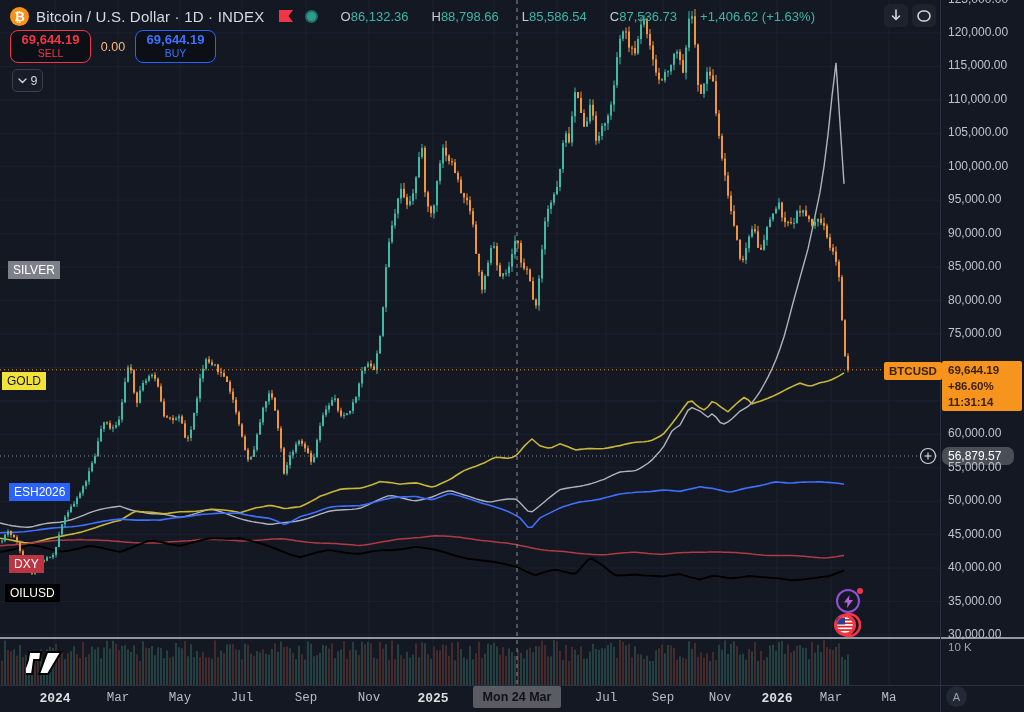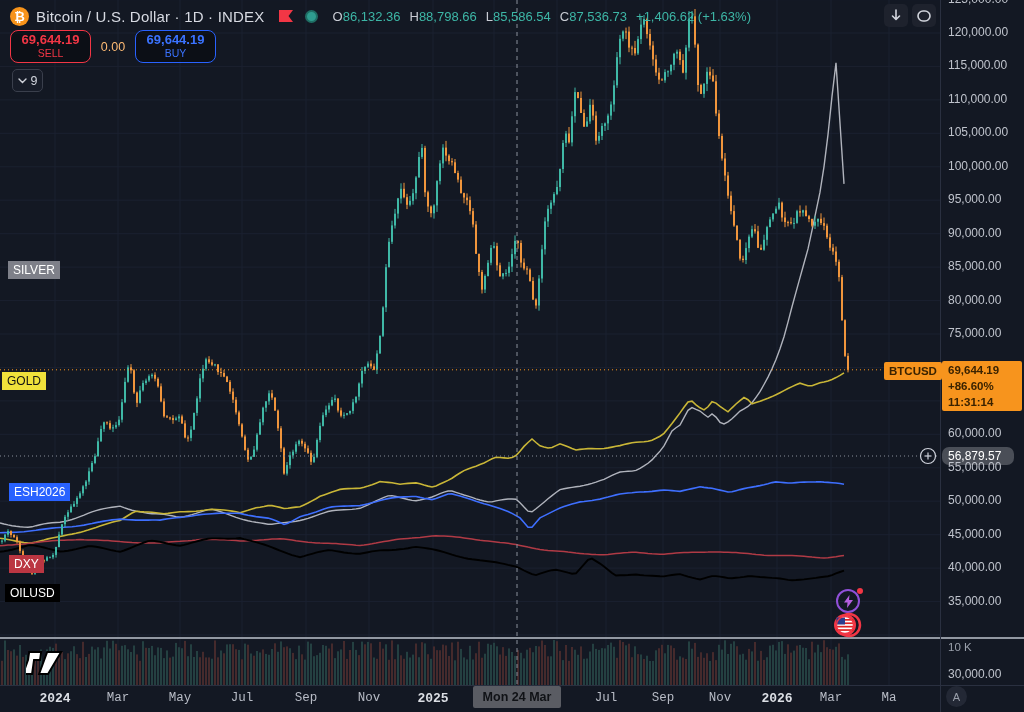--- a/index.html
+++ b/index.html
@@ -6,21 +6,21 @@
   *{box-sizing:border-box;font-family:"Liberation Sans",sans-serif;}
   .app{position:relative;width:1024px;height:712px;background:#131823;overflow:hidden;}
   #chart-svg{position:absolute;left:0;top:0;z-index:1;}
   
   .header{position:absolute;left:10px;top:5px;z-index:5;display:flex;align-items:center;gap:7px;height:22px;}
   .btc-logo{width:19px;height:19px;border-radius:50%;background:#f7931a;color:#fff;font-size:13px;font-weight:700;
     display:flex;align-items:center;justify-content:center;}
   .sym-title{color:#d7dae2;font-size:15px;letter-spacing:.2px;white-space:nowrap;}
   .flag{margin-left:6px;display:flex;}
   .status-dot{width:13px;height:13px;border-radius:50%;background:#2e9d8f;border:2px solid #1f6e64;margin-left:4px;}
-  .ohlc{display:flex;gap:9px;margin-left:8px;font-size:13px;white-space:nowrap;align-items:flex-start;}
+  .ohlc{display:flex;gap:23px;margin-left:16px;font-size:13px;white-space:nowrap;align-items:flex-start;}
   .ohlc .k{color:#c9ccd4;}
   .ohlc .v{color:#3db6a6;}
   
   .trade{position:absolute;left:10px;top:30px;z-index:5;display:flex;align-items:center;gap:6px;}
   .tbtn{width:81px;height:33px;border-radius:8px;background:rgba(0,0,0,.35);display:flex;flex-direction:column;
     align-items:center;justify-content:center;line-height:13px;cursor:pointer;}
   .tbtn .p{font-size:13px;font-weight:700;}
   .tbtn .l{font-size:10.5px;margin-top:1px;}
   .sell{border:1px solid #f23645;color:#f23645;}
   .buy{border:1px solid #2962ff;color:#3b73ff;}
@@ -1086,21 +1086,21 @@
       <div class="axis-label" style="top: 226px;">90,000.00</div>
       <div class="axis-label" style="top: 259px;">85,000.00</div>
       <div class="axis-label" style="top: 293px;">80,000.00</div>
       <div class="axis-label" style="top: 326px;">75,000.00</div>
       <div class="axis-label" style="top: 426px;">60,000.00</div>
       <div class="axis-label" style="top: 460px;">55,000.00</div>
       <div class="axis-label" style="top: 493px;">50,000.00</div>
       <div class="axis-label" style="top: 527px;">45,000.00</div>
       <div class="axis-label" style="top: 560px;">40,000.00</div>
       <div class="axis-label" style="top: 594px;">35,000.00</div>
-      <div class="axis-label" style="top: 627px; margin-top: 40px;">30,000.00</div>
+      <div class="axis-label" style="top: 627px;">30,000.00</div>
     </div>
 
   <div class="time-axis" id="time-axis">
       <div class="tick" style="left: 889px;">Ma</div>
       <div class="tick" style="left: 831px;">Mar</div>
       <div class="tick bold" style="left: 777px;">2026</div>
       <div class="tick" style="left: 720px;">Nov</div>
       <div class="tick" style="left: 663px;">Sep</div>
       <div class="tick" style="left: 606px;">Jul</div>
       <div class="tick bold" style="left: 433px;">2025</div>

